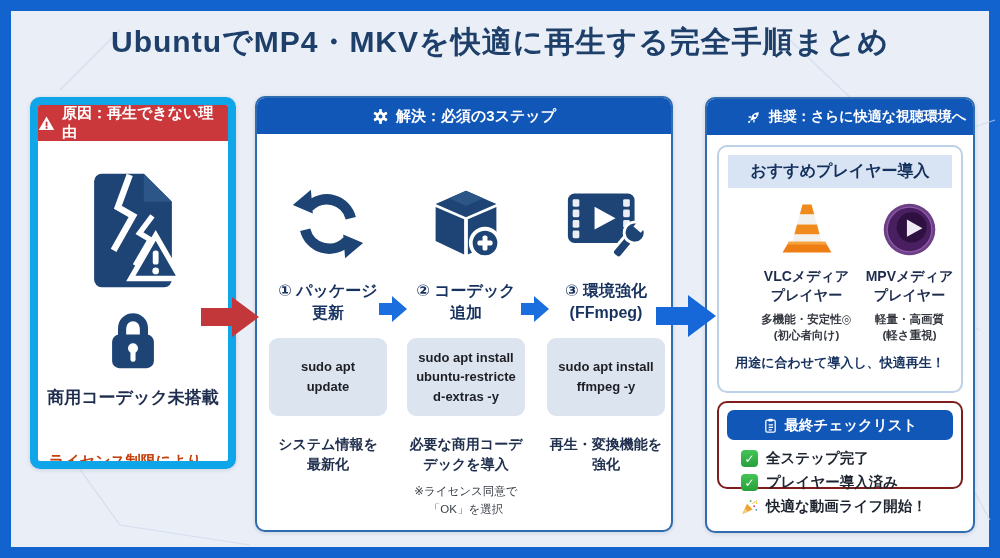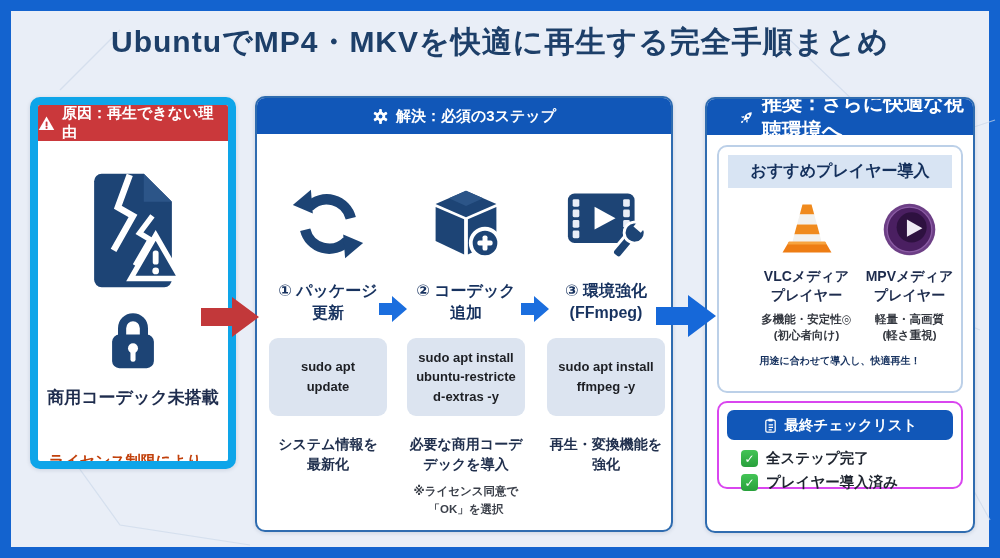--- a/index.html
+++ b/index.html
@@ -38,43 +38,43 @@
   .step-col{position:absolute;top:36px;width:122px;text-align:center;}
   .col1{left:10px;} .col2{left:148px;} .col3{left:288px;}
   .icon-wrap{height:128px;display:flex;align-items:flex-end;justify-content:center;}
   .step-title{margin-top:18px;font-size:16px;font-weight:800;color:#17325f;line-height:1.4;white-space:pre-line;}
   .code-box{
     margin:13px 2px 0;min-height:78px;display:flex;align-items:center;justify-content:center;
     background:#dce4f0;border-radius:9px;font-size:13px;font-weight:700;color:#1d1f24;
     line-height:1.5;white-space:pre-line;padding:2px 3px;box-sizing:border-box;
   }
   .step-desc{margin-top:18px;font-size:14px;font-weight:700;color:#21304e;line-height:1.45;white-space:pre-line;}
-  .step-note{margin-top:9px;font-size:11.5px;font-weight:700;color:#3a3f49;line-height:1.5;white-space:pre-line;}
+  .step-note{margin-top:9px;font-size:11.5px;font-weight:400;color:#3a3f49;line-height:1.5;white-space:pre-line;}
   .mini-arrow{position:absolute;top:196px;}
   .ma1{left:122px;} .ma2{left:264px;}
 
   
   .recommend{left:705px;top:97px;width:270px;height:436px;border:2px solid #2f6cb0;}
   .players-card{
     position:absolute;left:10px;top:46px;width:246px;height:248px;background:#fff;
     border:2px solid #bcd0e8;border-radius:10px;box-sizing:border-box;
   }
   .players-header{
     margin:8px 9px 0;height:33px;display:flex;align-items:center;justify-content:center;
     background:#d8e4f3;border-radius:0;font-size:16px;font-weight:800;color:#14305c;
   }
   .players-row{display:flex;margin-top:10px;margin-left:36px;}
   .player{flex:1;text-align:center;}
   .player-icon{height:62px;display:flex;align-items:center;justify-content:center;}
   .player-name{margin-top:7px;font-size:14px;font-weight:800;color:#1e2c4d;line-height:1.35;white-space:pre-line;}
   .player-desc{margin-top:6px;font-size:11.5px;font-weight:700;color:#33373f;line-height:1.4;white-space:pre-line;}
-  .players-footer{margin-top:11px;text-align:center;font-size:10px;font-weight:800;color:#17325f;}
+  .players-footer{margin-top:11px;text-align:center;font-size:13px;font-weight:800;color:#17325f;}
   .checklist-card{
     position:absolute;left:10px;top:302px;width:246px;height:88px;background:#fff;
-    border:2px solid #d946ef;border-radius:10px;box-sizing:border-box;
+    border:2px solid #7f1d1d;border-radius:10px;box-sizing:border-box;
   }
   .ck-header{
     margin:7px 8px 0;height:30px;display:flex;align-items:center;justify-content:center;gap:7px;
     background:#1157b8;border-radius:7px;color:#fff;font-size:14.5px;font-weight:800;
   }
   .ck-items{margin:9px 0 0 22px;}
   .ck-item{display:flex;align-items:center;gap:8px;margin-bottom:5px;font-size:14.5px;font-weight:800;color:#1f2530;}
   .ck-check{
     width:17px;height:17px;border-radius:4px;background:linear-gradient(180deg,#43c455,#28a03c);
     color:#fff;font-size:12px;font-weight:900;display:flex;align-items:center;justify-content:center;flex:0 0 17px;
@@ -231,21 +231,21 @@
         </svg>
     </span>
     <span class="mini-arrow ma2">
       <svg width="28" height="30" viewBox="0 0 28 30">
           <polygon points="0,9 13,9 13,2 28,15 13,28 13,21 0,21" fill="#1b6ede"></polygon>
         </svg>
     </span>
   </section>
 
   <section class="panel recommend">
-    <div class="panel-header blue" style="font-size:20px;padding-left:31px;">
+    <div class="panel-header blue" style="font-size:14px;padding-left:31px;">
       <span style="display:flex;">
         <svg width="17" height="17" viewBox="0 0 24 24">
           <g fill="#fff" transform="rotate(45 12 12)">
             <path d="M12 1.5c2.6 2.6 3.6 6 3.6 9.2L12 18.5 8.4 10.7C8.4 7.5 9.4 4.1 12 1.5z"></path>
             <circle cx="12" cy="8.8" r="1.9" fill="#1157b8"></circle>
             <path d="M8.6 12.5l-3 4.6 4-1.2zM15.4 12.5l3 4.6-4-1.2z"></path>
             <rect x="10.8" y="19" width="2.4" height="3.4" rx="1.2"></rect>
           </g>
         </svg>
       </span>
@@ -303,20 +303,34 @@
       </div>
       <div class="ck-items">
         <div class="ck-item">
           <span class="ck-check">✓</span>
           <span>全ステップ完了</span>
         </div>
         <div class="ck-item">
           <span class="ck-check">✓</span>
           <span>プレイヤー導入済み</span>
         </div>
+        <div class="ck-item">
+          <span style="display:flex;width:17px;">
+            <svg width="18" height="18" viewBox="0 0 24 24">
+              <polygon points="2,22 8.5,7.5 16.5,15.5" fill="#eda432"></polygon>
+              <polygon points="2,22 5.5,14.2 9.8,18.5" fill="#f7cd72"></polygon>
+              <path d="M16 7.5 C18 5 20 5 22.5 2.8" stroke="#e8b93b" fill="none" stroke-width="1.4"></path>
+              <circle cx="18.5" cy="11" r="1.5" fill="#e84a8a"></circle>
+              <circle cx="21.5" cy="16" r="1.3" fill="#3f8fe0"></circle>
+              <circle cx="13.5" cy="3.5" r="1.3" fill="#58b957"></circle>
+              <circle cx="22" cy="6.5" r="1.2" fill="#f1c40f"></circle>
+            </svg>
+          </span>
+          <span>快適な動画ライフ開始！</span>
+        </div>
       </div>
     </div>
   </section>
 
   <span class="big-arrow arrow-red">
     <svg width="58" height="44" viewBox="0 0 58 44">
         <polygon points="0,13 31,13 31,2 58,22 31,42 31,31 0,31" fill="#c2383a"></polygon>
       </svg>
   </span>
   <span class="big-arrow arrow-blue">

